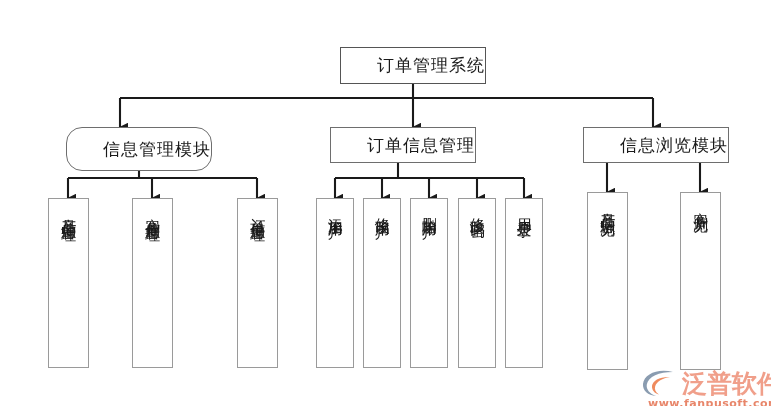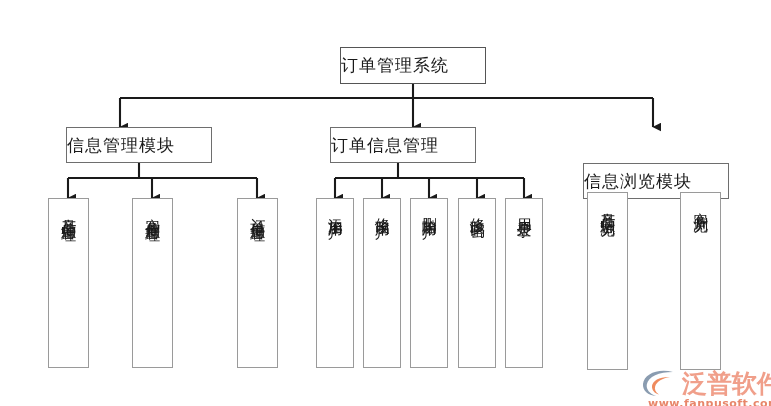--- a/index.html
+++ b/index.html
@@ -24,21 +24,21 @@
     pointer-events: none;
   }
 
   
   .node {
     position: absolute;
     box-sizing: border-box;
     background: #ffffff;
     display: flex;
     align-items: center;
-    justify-content: flex-start;
+    justify-content: flex-end;
     color: #1a1a1a;
   }
   .node.root,
   .node.module {
     border: 1px solid #6e6e6e;
     font-size: 17px;
     letter-spacing: 1px;
     white-space: nowrap;
   }
   .node.root {
@@ -137,27 +137,27 @@
 
       <path d="M607,163 L607,192" marker-end="url(#arw)"></path>
       <path d="M700,163 L700,192" marker-end="url(#arw)"></path>
     </g>
   </svg>
 
   <div class="node root" style="left:340px; top:47px; width:146px; height:37px;">
     <span>订单管理系统</span>
   </div>
 
-  <div class="node module" style="left:66px; top:127px; width:146px; height:36px;">
+  <div class="node module" style="left:66px; top:127px; width:146px; height:44px;border-radius:16px;">
     <span>信息管理模块</span>
   </div>
   <div class="node module" style="left:330px; top:127px; width:146px; height:36px;">
     <span>订单信息管理</span>
   </div>
-  <div class="node module" style="left:583px; top:127px; width:146px; height:36px;margin-top:36px;">
+  <div class="node module" style="left:583px; top:127px; width:146px; height:36px;">
     <span>信息浏览模块</span>
   </div>
 
   <div class="node leaf" style="left:48px; top:198px; width:41px; height:170px;">
     <span class="leaf-text">产品信息管理</span>
   </div>
   <div class="node leaf" style="left:132px; top:198px; width:41px; height:170px;">
     <span class="leaf-text">客户信息管理</span>
   </div>
   <div class="node leaf" style="left:237px; top:198px; width:41px; height:170px;">

